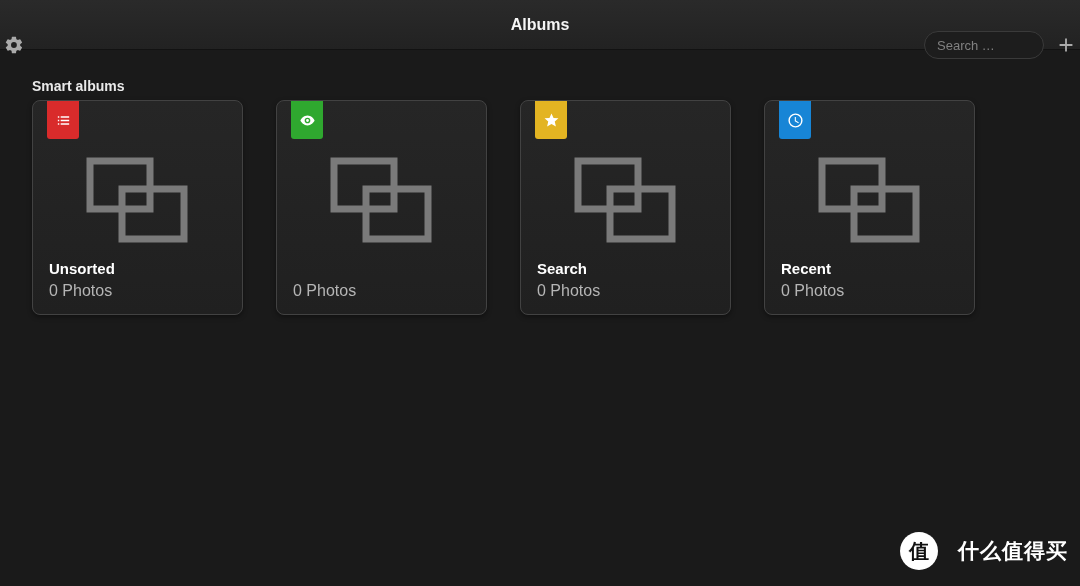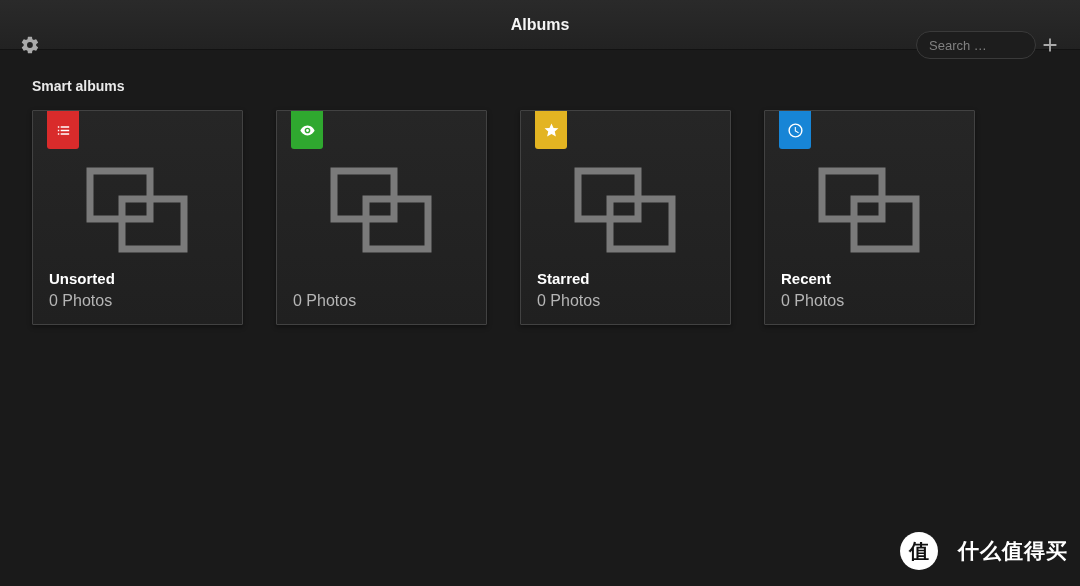--- a/index.html
+++ b/index.html
@@ -11,26 +11,27 @@
     color: #fff;
     overflow: hidden;
     position: relative;
   }
   .header {
     height: 50px;
     background: linear-gradient(to bottom, #2a2a2a, #222222);
     border-bottom: 1px solid #121212;
     display: flex;
     align-items: center;
-    padding: 0 16px;
+    padding: 0 0;
     position: relative;
   }
   .header-left, .header-right {
     display: flex;
     align-items: flex-start;
+    gap: 8px;
     margin-top: 41px;
   }
   .header-title {
     position: absolute;
     left: 50%;
     transform: translateX(-50%);
     font-size: 16px;
     font-weight: 700;
     color: #f5f5f5;
   }
@@ -56,32 +57,32 @@
     outline: none;
   }
   .search-input::placeholder { color: #808080; }
   .content {
     padding: 28px 32px;
   }
   .section-title {
     font-size: 14px;
     font-weight: 700;
     color: #eaeaea;
-    margin-bottom: 16px;
+    margin-bottom: 6px;
   }
   .albums-grid {
     display: flex;
     gap: 33px;
   }
   .album-card {
     width: 211px;
     height: 215px;
     background: linear-gradient(to bottom, #262626, #202020);
     border: 1px solid #424242;
-    border-radius: 1px;
+    border-radius: 8px;
     box-shadow: 0 2px 5px rgba(0,0,0,0.4);
     position: relative;
     cursor: pointer;
     overflow: hidden;
   }
   .badge {
     position: absolute;
     top: 0;
     left: 14px;
     width: 32px;
@@ -201,21 +202,21 @@
         <div class="badge" style="background: rgb(227, 180, 34);">
           <svg viewBox="0 0 24 24" width="17" height="17" fill="currentColor">
             <path d="M12 2l2.9 6.3 6.9.6-5.2 4.6 1.6 6.8L12 16.9l-6.2 3.4 1.6-6.8L2.2 8.9l6.9-.6z"></path>
           </svg>
         </div>
         <div class="album-thumb"><svg viewBox="0 0 112 94" width="112" height="94" fill="none" stroke="currentColor" stroke-width="7">
             <rect x="8" y="8" width="60" height="48"></rect>
             <rect x="40" y="36" width="62" height="50"></rect>
           </svg></div>
         <div class="album-meta">
-          <div class="album-title">Starred</div>
+          <div class="album-title">Search</div>
           <div class="album-count">0 Photos</div>
         </div>
       </div>
       <div class="album-card">
         <div class="badge" style="background: rgb(23, 133, 214);">
           <svg viewBox="0 0 24 24" width="17" height="17" fill="currentColor">
             <path d="M12 2a10 10 0 1 0 10 10A10 10 0 0 0 12 2zm0 18a8 8 0 1 1 8-8 8 8 0 0 1-8 8zm.5-13H11v6l5 3 .8-1.3-4.3-2.6z"></path>
           </svg>
         </div>
         <div class="album-thumb"><svg viewBox="0 0 112 94" width="112" height="94" fill="none" stroke="currentColor" stroke-width="7">

